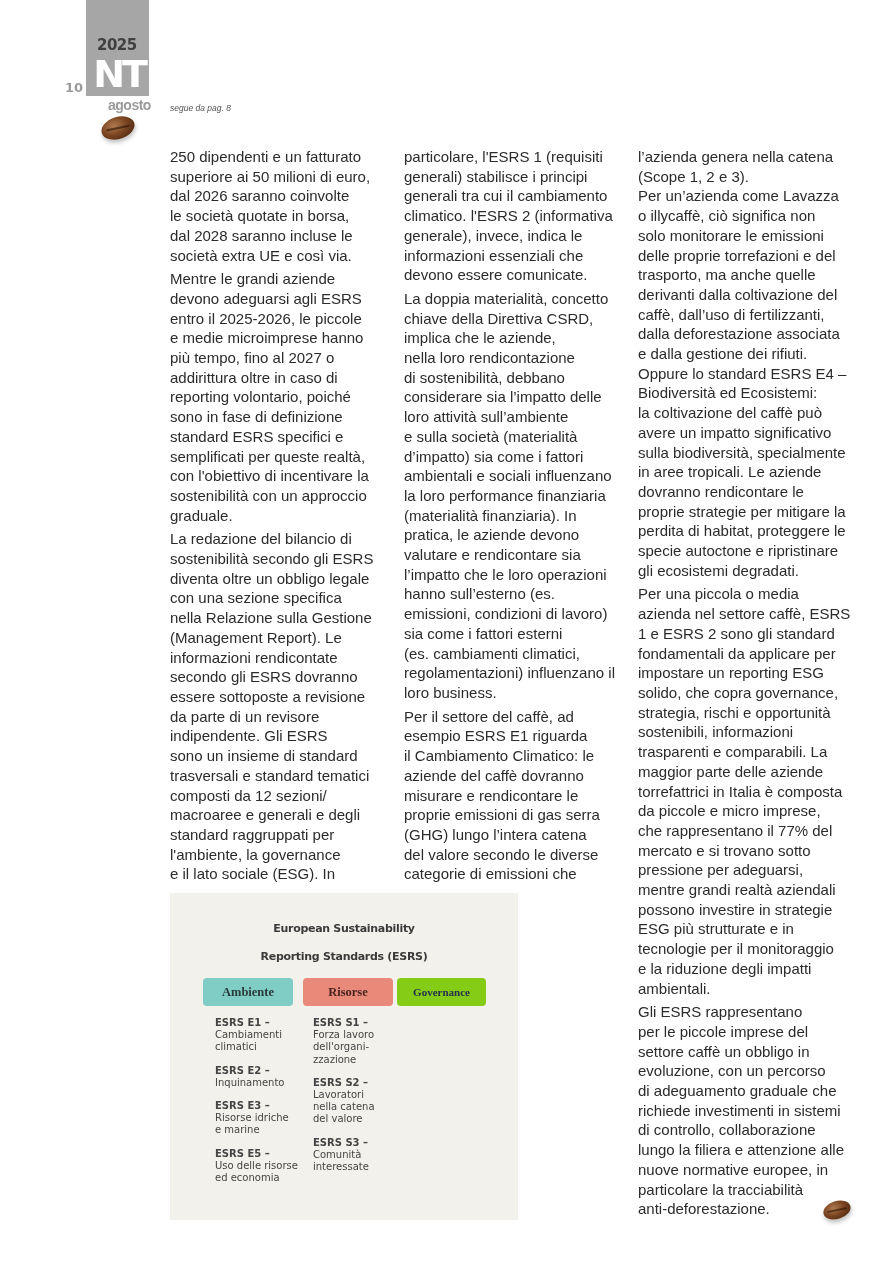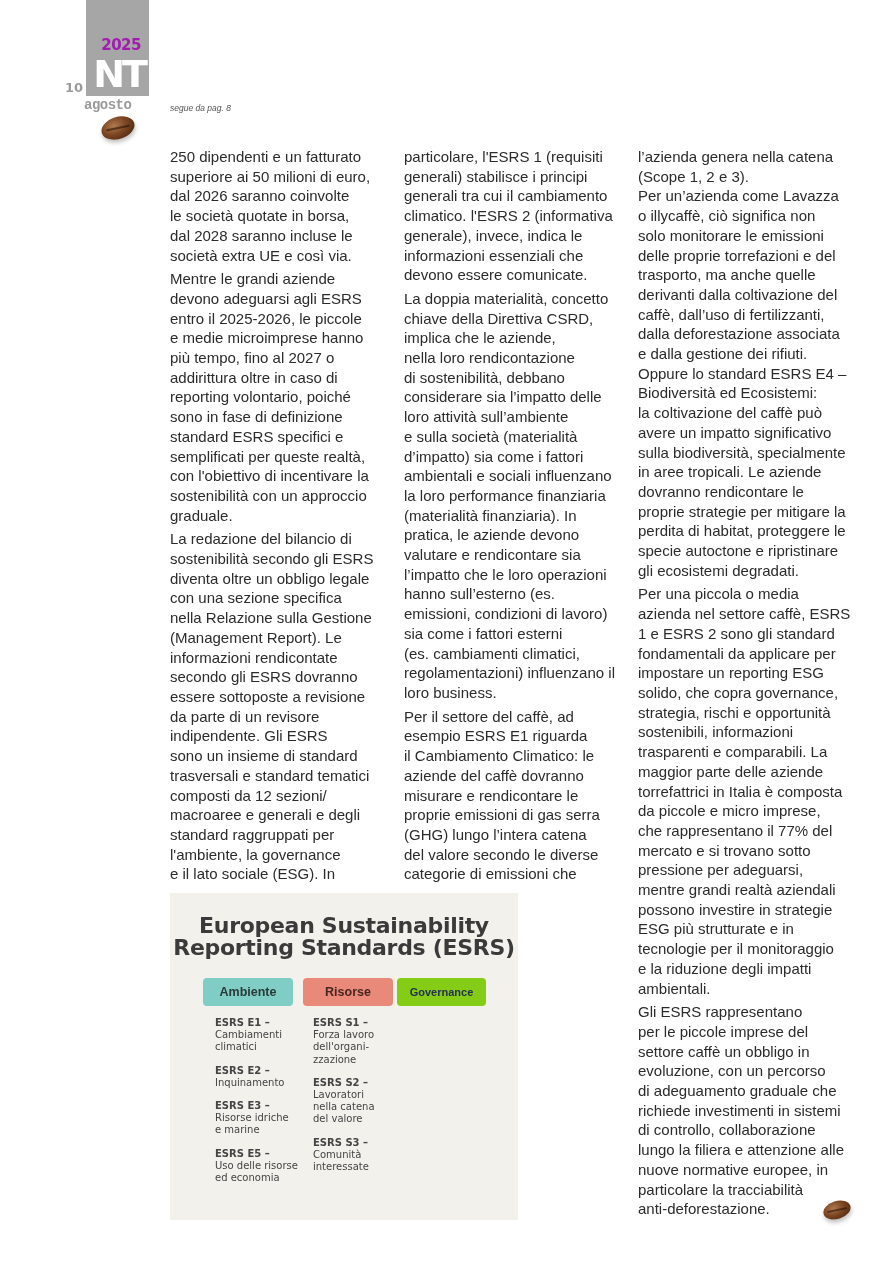--- a/index.html
+++ b/index.html
@@ -1,27 +1,27 @@
 <!DOCTYPE html>
 <html><head>
   <meta charset="utf-8">
   <style>
     html, body { margin: 0; padding: 0; background: #ffffff; }
     body { width: 892px; height: 1263px; position: relative; overflow: hidden;
            font-family: "Liberation Sans", sans-serif; color: #2b2b2b; }
 
     
     .masthead { position: absolute; left: 86px; top: 0; width: 63px; height: 96px; background: #a6a6a6; }
-    .mh-year { position: absolute; left: 97px; top: 36px; width: 44px; text-align: right;
-               font-family: "DejaVu Sans", sans-serif; font-weight: bold; font-size: 15px; color: #a21caf; letter-spacing: -0.5px; }
+    .mh-year { position: absolute; left: 97px; top: 36px; width: 44px; text-align: left;
+               font-family: "DejaVu Sans", sans-serif; font-weight: bold; font-size: 15px; color: #404040; letter-spacing: -0.5px; }
     .mh-nt { position: absolute; left: 93px; top: 54px; width: 52px; text-align: center;
              font-family: "DejaVu Sans", sans-serif; font-weight: bold; font-size: 38px; line-height: 40px; color: #ffffff; letter-spacing: -3px; }
     .page-num { position: absolute; left: 65px; top: 80px; font-family: "DejaVu Sans", sans-serif;
                 font-weight: bold; font-size: 13px; color: #9a9a9a; }
-    .mh-month { position: absolute; left: 84px; top: 97px; font-family: Liberation Mono, monospace;
+    .mh-month { position: absolute; left: 108px; top: 97px; font-family: Liberation Sans, sans-serif;
                 font-weight: bold; font-size: 14px; color: #9a9a9a; letter-spacing: -0.5px; }
     .bean { position: absolute; border-radius: 50%;
             background: radial-gradient(ellipse at 40% 35%, #b07a4f 0%, #7a4422 45%, #3e1f0c 100%);
             transform: rotate(-18deg); box-shadow: 0 3px 4px rgba(0,0,0,0.25); }
     .bean::after { content: ""; position: absolute; left: 15%; top: 45%; width: 70%; height: 2px;
                    background: rgba(40,18,5,0.6); border-radius: 2px; transform: rotate(6deg); }
     .bean-top { left: 101px; top: 117px; width: 34px; height: 22px; }
     .bean-bottom { left: 823px; top: 1201px; width: 28px; height: 18px; }
 
     .continued { position: absolute; left: 170px; top: 103px; font-size: 8.5px; font-style: italic; color: #555; }
@@ -29,24 +29,24 @@
     
     .col { position: absolute; top: 147px; font-size: 15px; line-height: 19.7px; color: #2b2b2b; }
     .col p { margin: 0 0 4px 0; white-space: pre-line; }
     .col-1 { left: 170px; width: 225px; }
     .col-2 { left: 404px; width: 225px; }
     .col-3 { left: 638px; width: 225px; }
 
     
     .figure { position: absolute; left: 170px; top: 893px; width: 348px; height: 327px; background: #f3f1ec; }
     .fig-title { position: absolute; left: 0; top: 22px; width: 100%; text-align: center;
-                 font-family: "DejaVu Sans", sans-serif; font-weight: bold; font-size: 22px; line-height: 22px;
+                 font-family: "DejaVu Sans", sans-serif; font-weight: bold; font-size: 11px; line-height: 28px;
                  color: #3a3a3a; letter-spacing: -0.3px; }
     .fig-cat { position: absolute; top: 85px; height: 28px; width: 90px; border-radius: 4px;
-               font-family: Liberation Sans, sans-serif; font-weight: bold; font-size: 12.5px; line-height: 28px;
+               font-family: Liberation Serif, serif; font-weight: bold; font-size: 12.5px; line-height: 28px;
                text-align: center; color: #2b3a3a; }
     .cat-amb { left: 33px; background: #7fcdc4; }
     .cat-soc { left: 133px; background: #e8897a; color: #4a2520; }
     .cat-gov { left: 227px; width: 89px; background: #84cc16; color: #25304f; font-size: 11px; }
     .fig-list { position: absolute; top: 124px; width: 95px; font-family: "DejaVu Sans", sans-serif;
                 font-size: 10px; line-height: 12.2px; color: #444; }
     .fig-list .item { margin-bottom: 11px; }
     .fig-list .code { font-weight: bold; display: block; }
     .fig-list .desc { display: block; white-space: pre-line; }
     .list-amb { left: 45px; }

